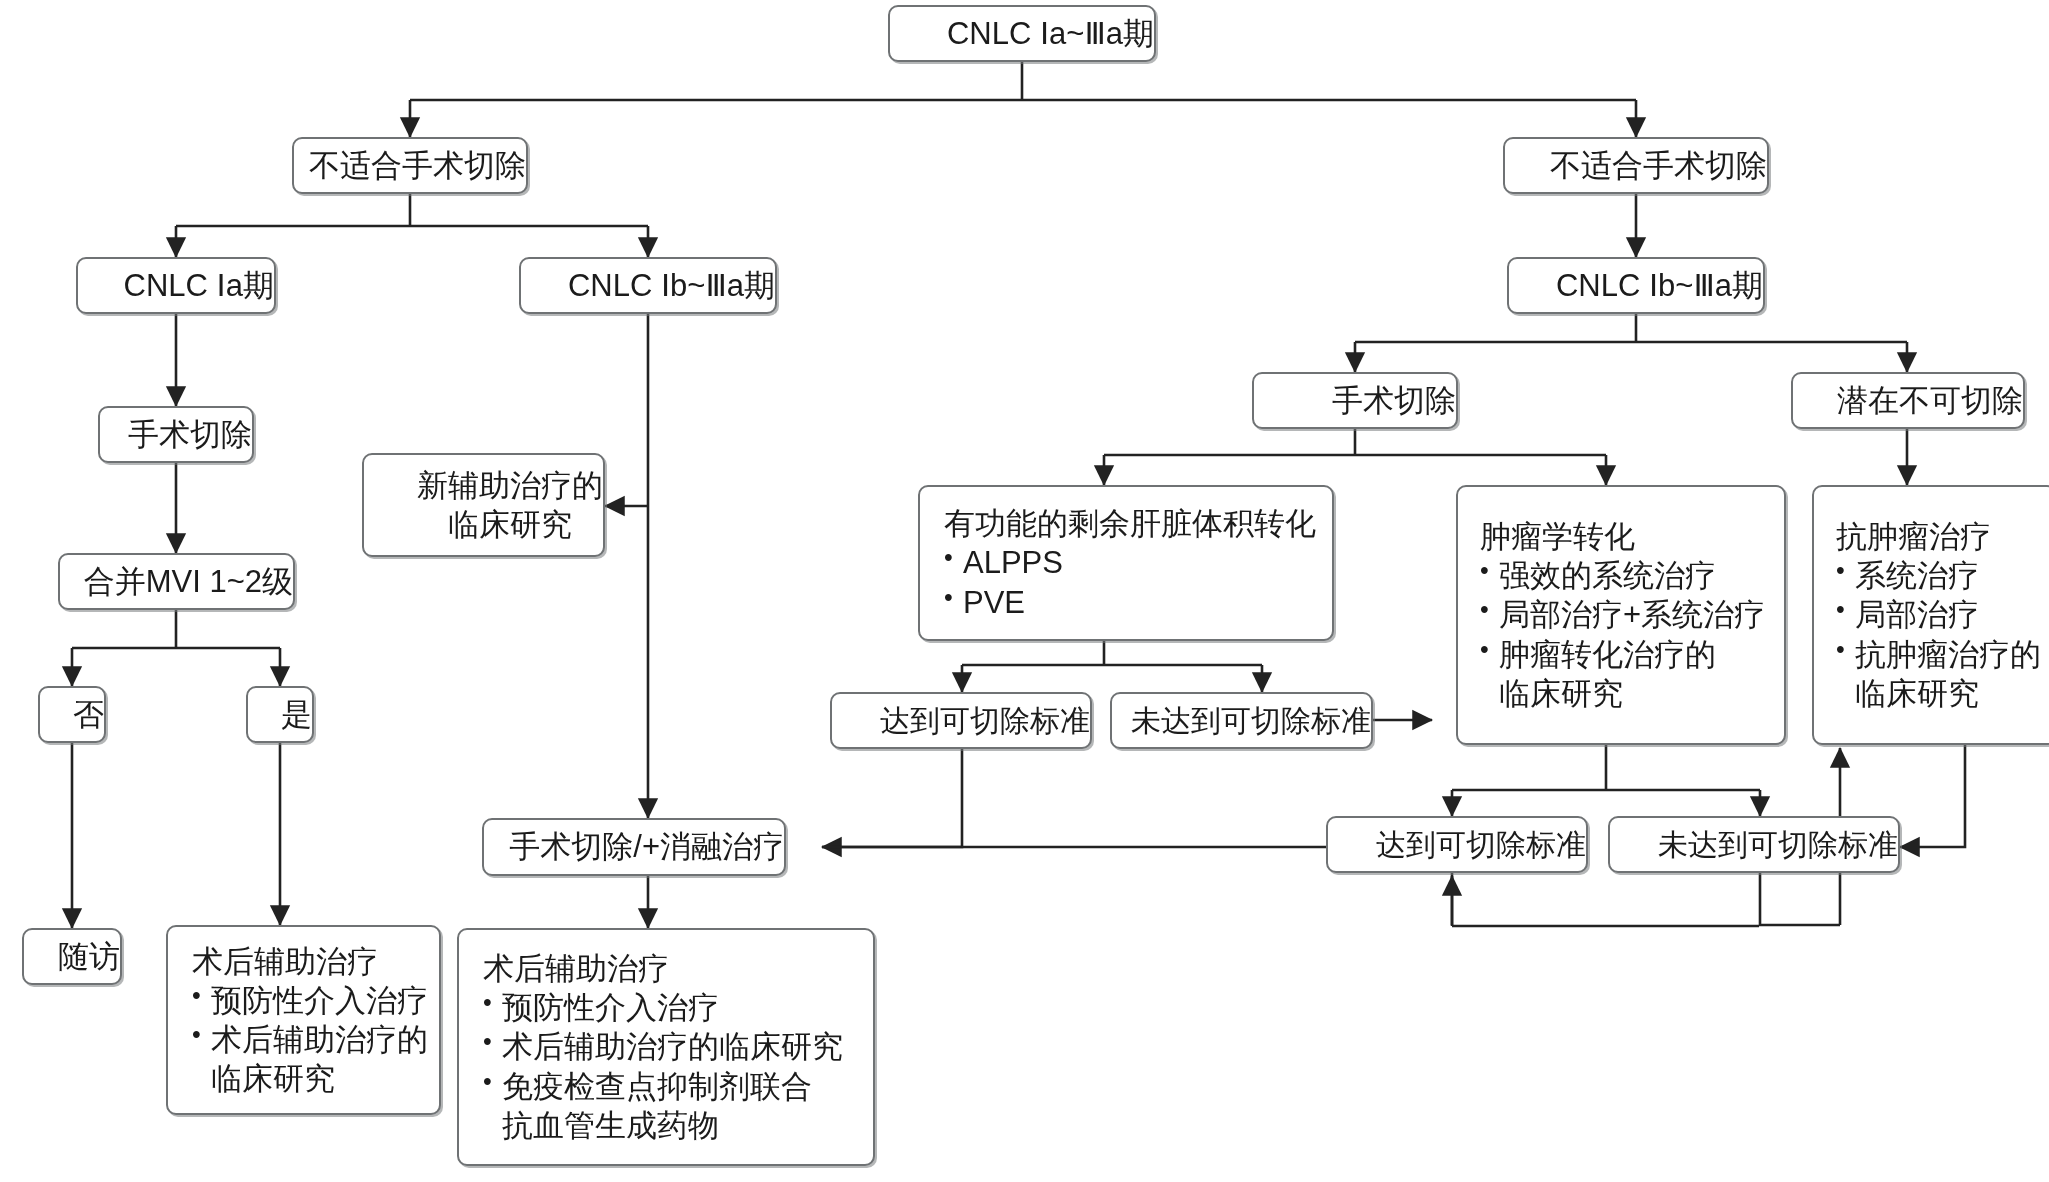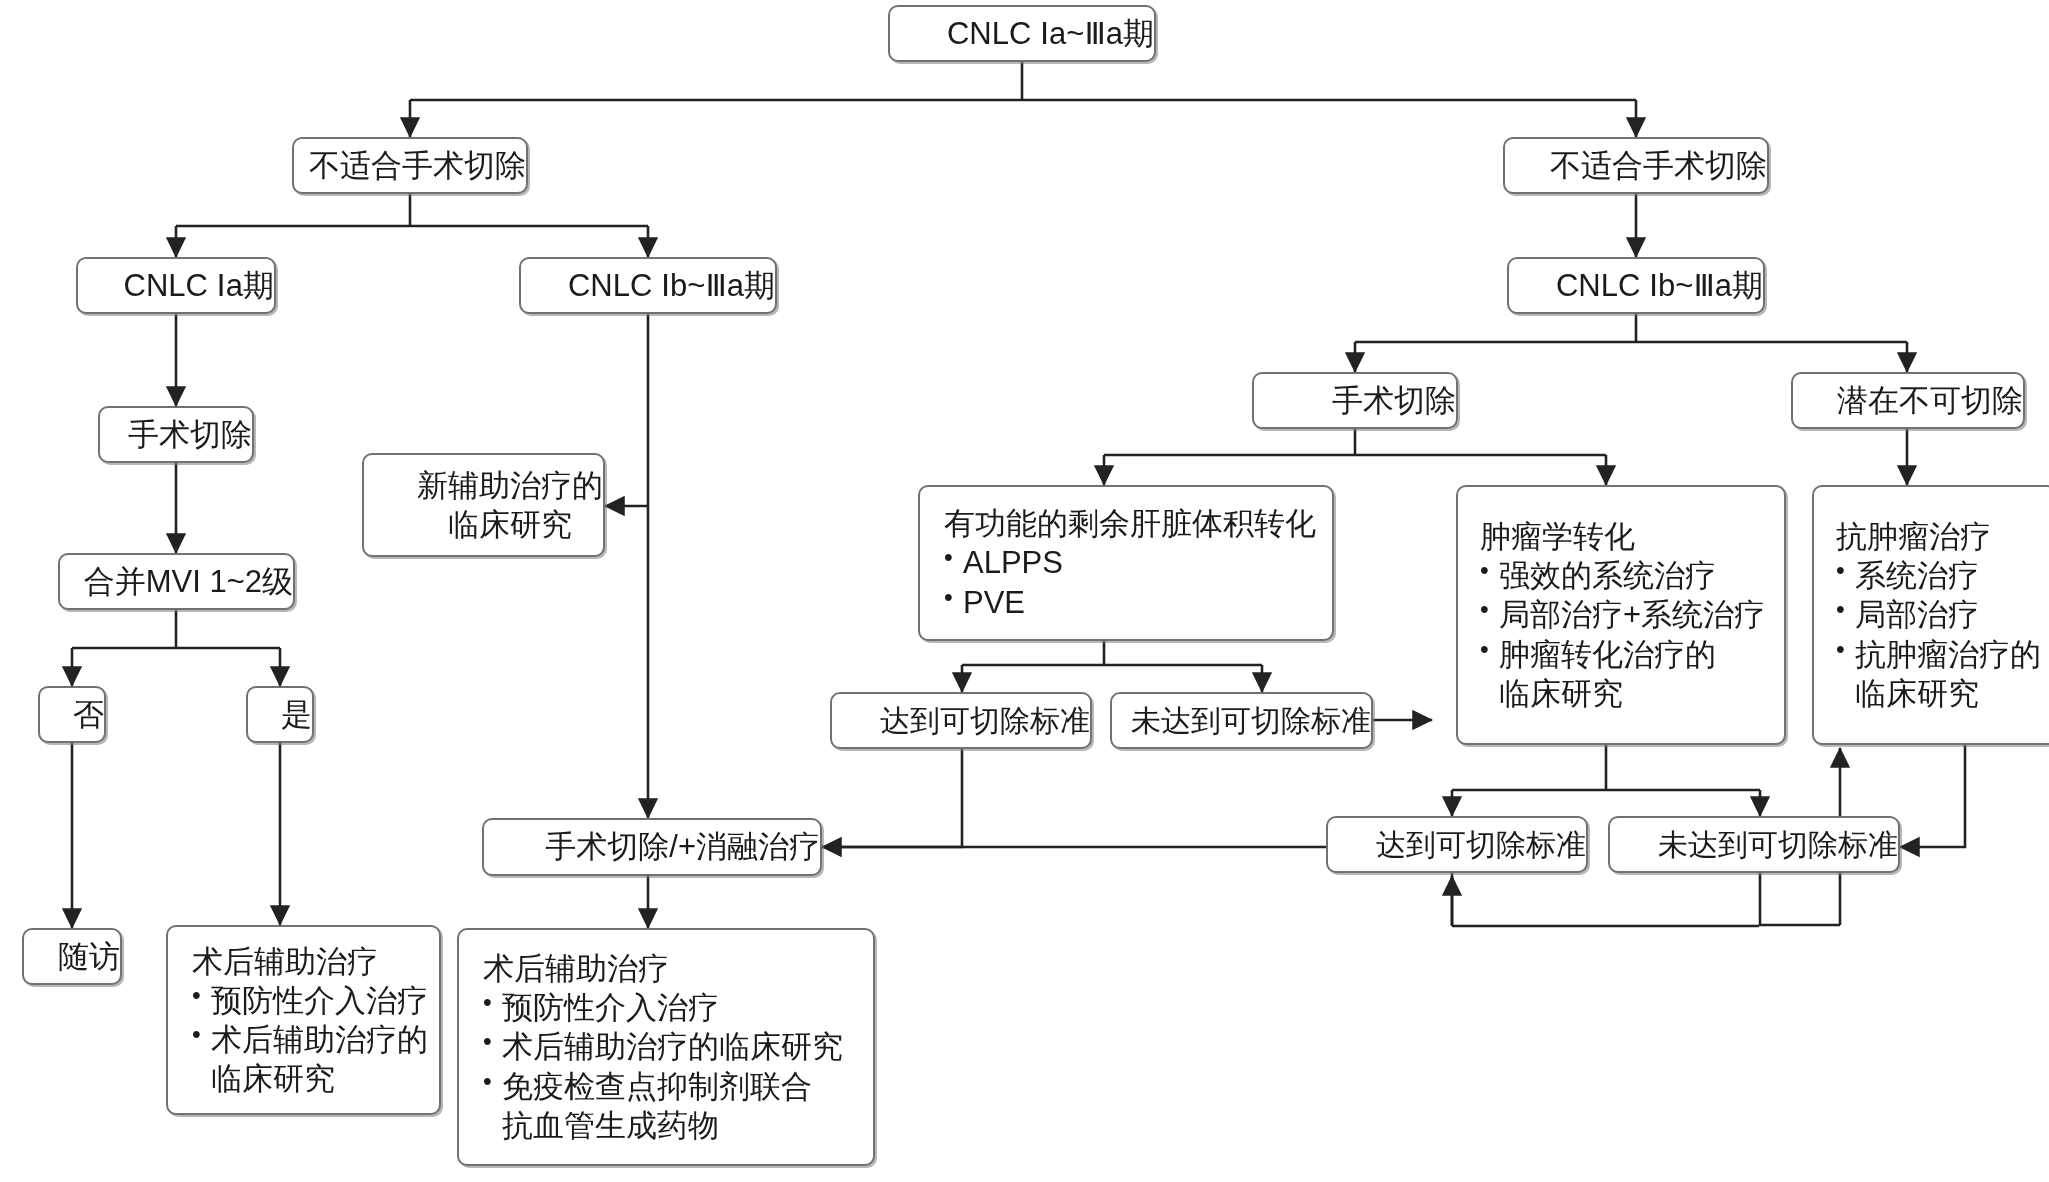--- a/index.html
+++ b/index.html
@@ -170,21 +170,21 @@
 
   <div class="node left" style="left:146px;top:925px;width:275px;height:190px;padding:12px 10px;">
     <div class="ttl" style="padding-left:14px;">术后辅助治疗</div>
     <ul class="bl">
       <li>预防性介入治疗</li>
       <li>术后辅助治疗的
 临床研究</li>
     </ul>
   </div>
 
-  <div class="node center" style="left:482px;top:818px;width:340px;height:58px;">
+  <div class="node center" style="left:482px;top:818px;width:304px;height:58px;">
     <div class="ttl">手术切除/+消融治疗</div>
   </div>
 
   <div class="node left" style="left:437px;top:928px;width:418px;height:238px;padding:12px 10px;">
     <div class="ttl" style="padding-left:14px;">术后辅助治疗</div>
     <ul class="bl">
       <li>预防性介入治疗</li>
       <li>术后辅助治疗的临床研究</li>
       <li>免疫检查点抑制剂联合
   抗血管生成药物</li>

